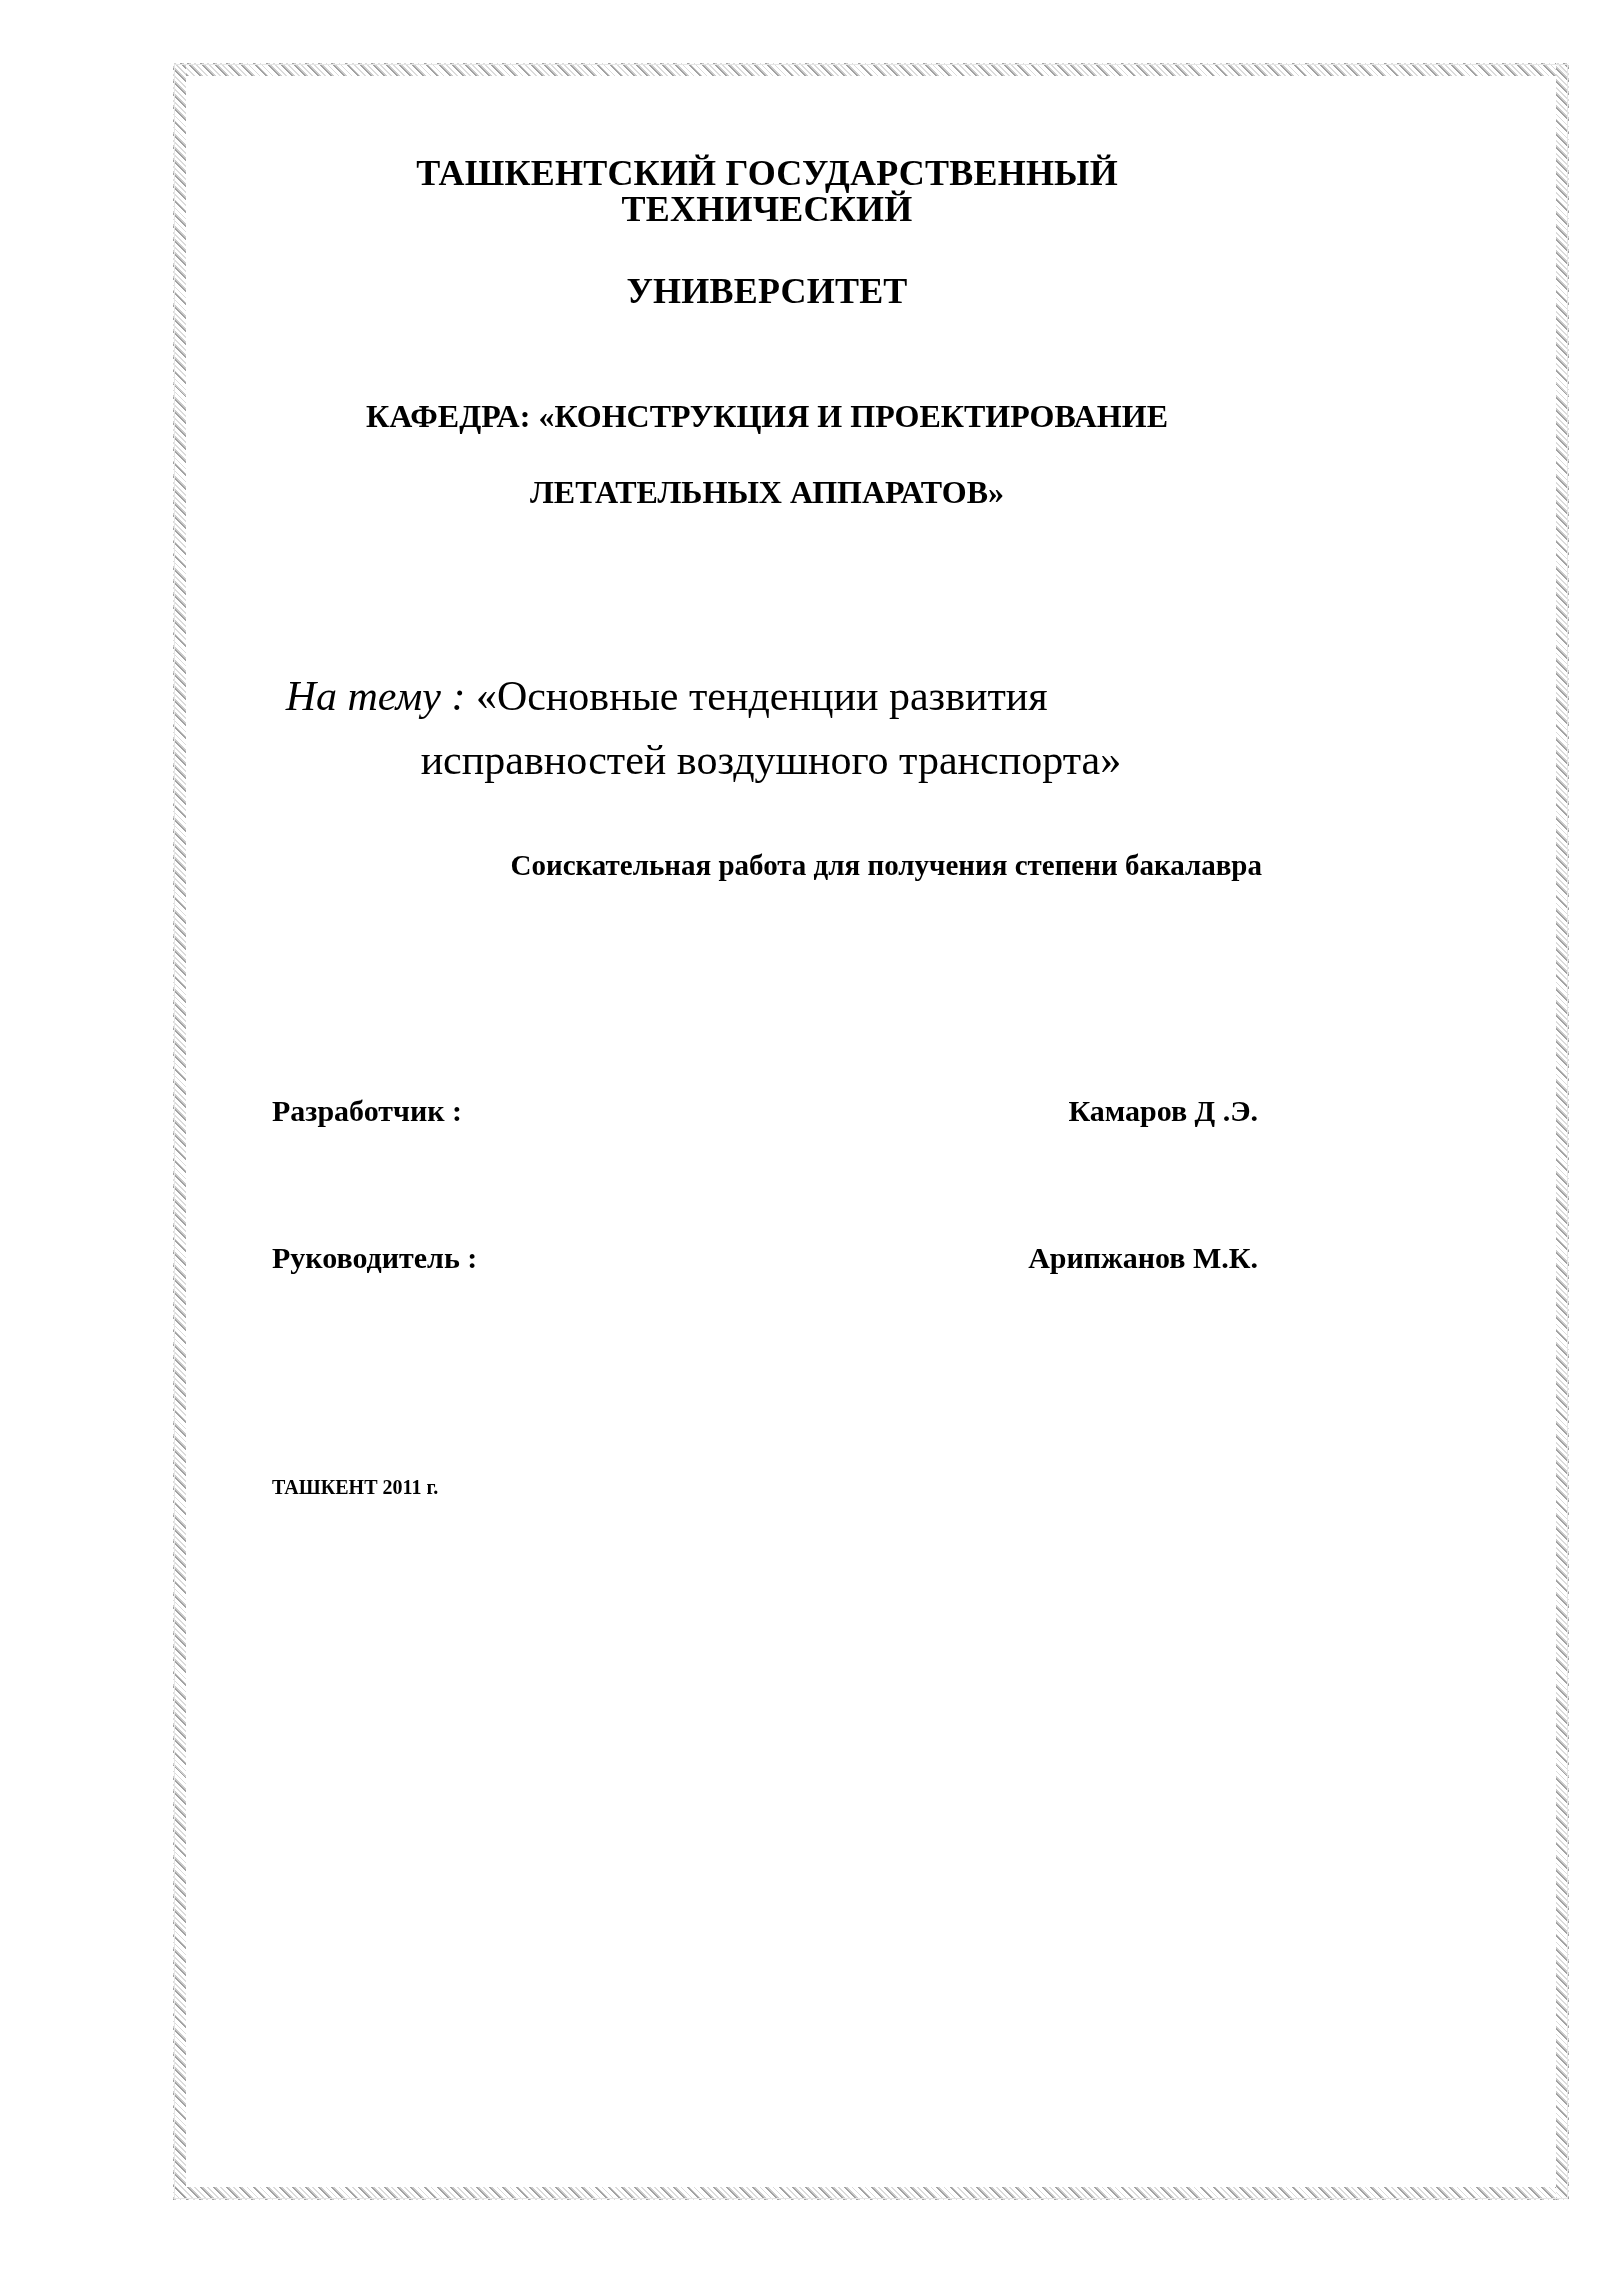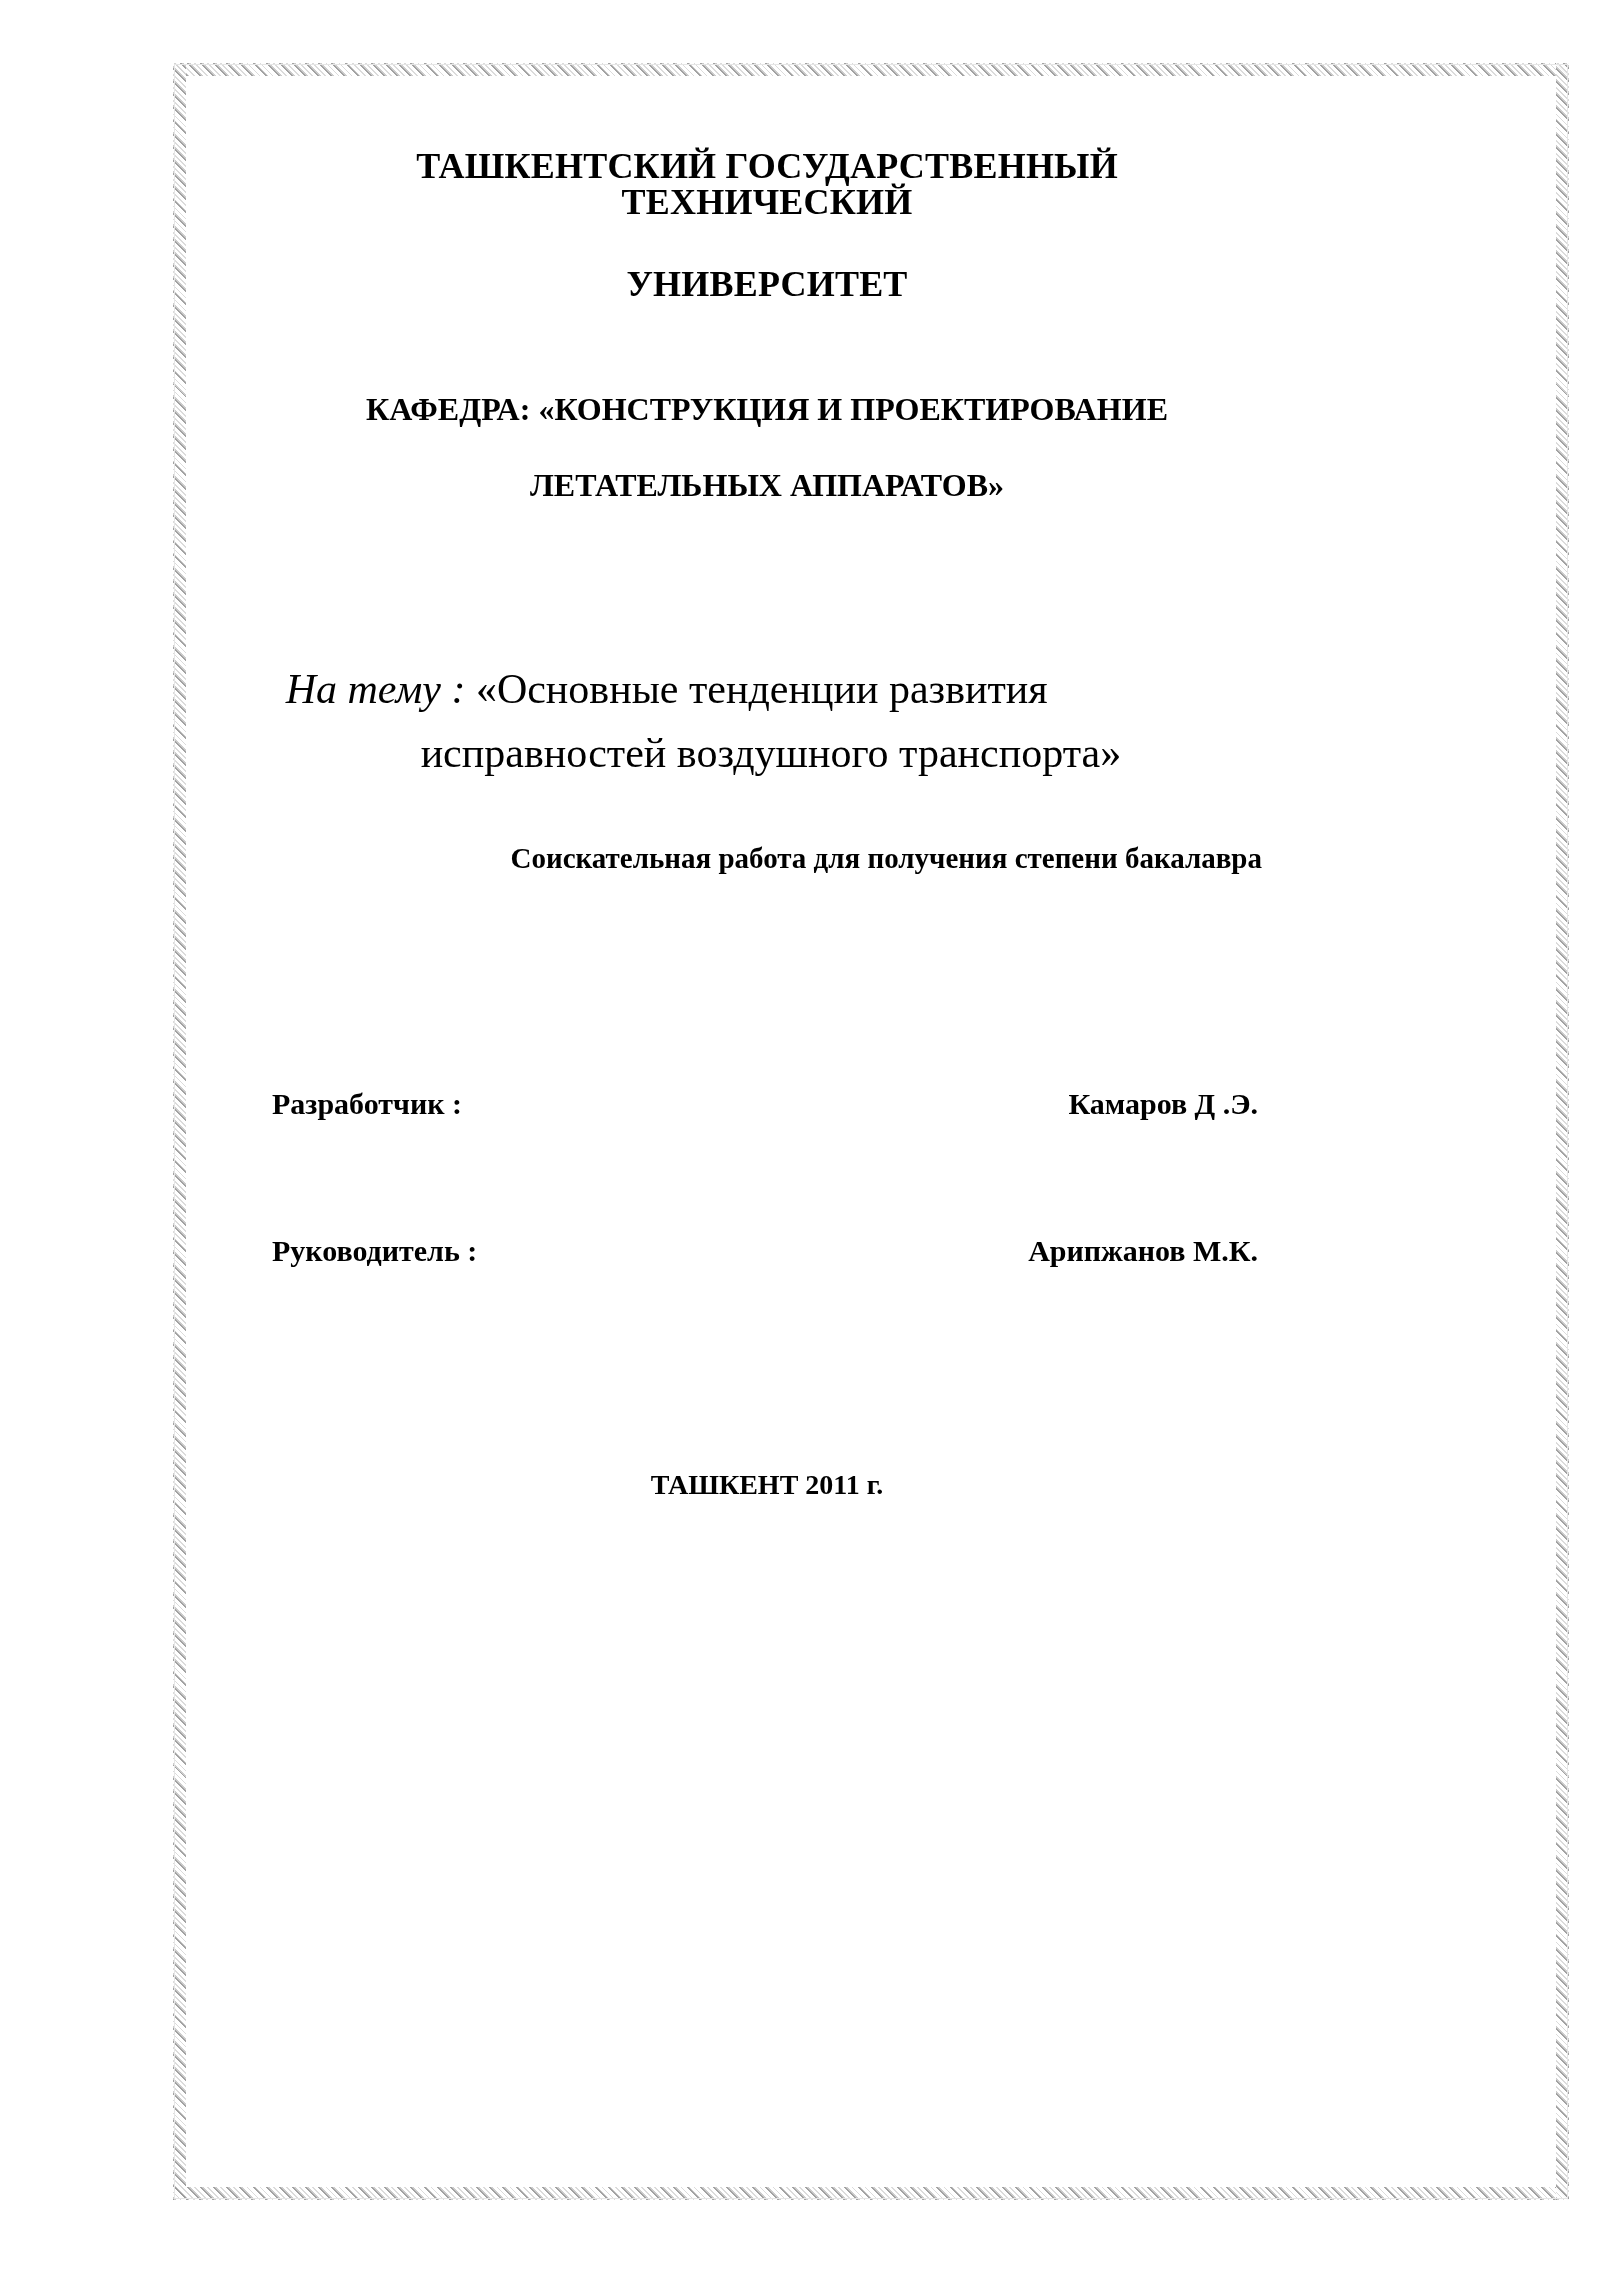--- a/index.html
+++ b/index.html
@@ -49,21 +49,21 @@
     position: absolute;
     box-sizing: border-box;
     left: 1px; top: 1px; right: 1px; bottom: 1px;
     border: 1px solid #e6e6e6;
   }
 
   
   .content {
     position: absolute;
     left: 272px;
-    top: 65px;
+    top: 72px;
     width: 990px;
     height: 2137px;
   }
 
   .block { width: 100%; }
 
   .univ-line {
     text-align: center;
     font-weight: bold;
     font-size: 36px;
@@ -120,23 +120,23 @@
     font-weight: bold;
     font-size: 30px;
     line-height: 1.2;
   }
   .person-row + .person-row { margin-top: 79px; }
   .person-role { text-align: left; white-space: pre; margin-top: 32px; }
   .person-name { text-align: center; white-space: pre; padding-right: 3.9px; }
 
   .place-year {
     margin-top: 199px;
-    text-align: center;
+    text-align: left;
     font-weight: bold;
-    font-size: 28px;
+    font-size: 20px;
     line-height: 1.2;
   }
 </style>
 </head>
 <body>
 
 <div class="page">
 
   <div class="deco-frame">
     <div class="deco-edge deco-top"></div>

